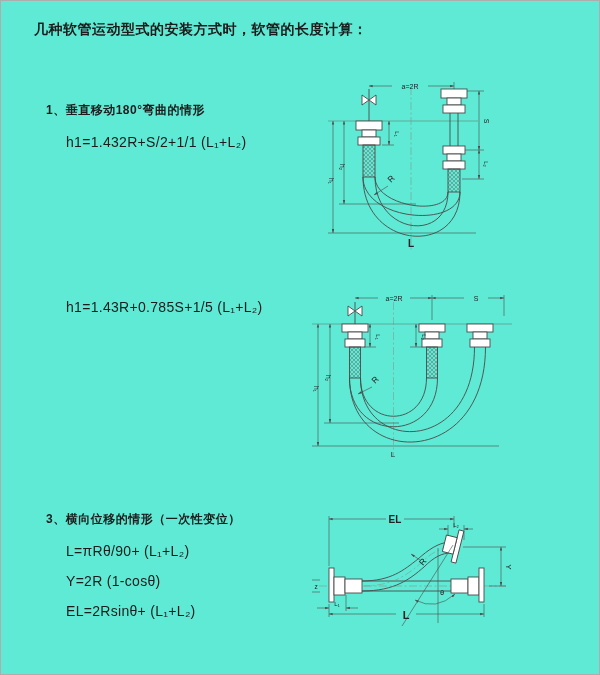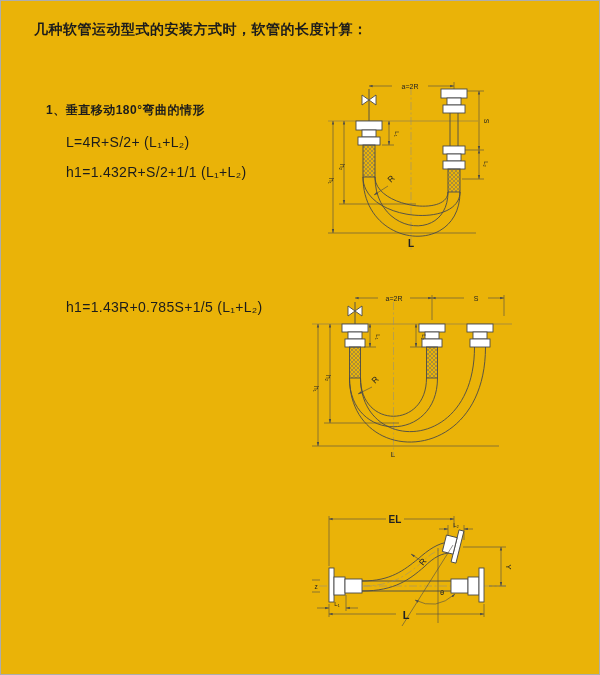--- a/index.html
+++ b/index.html
@@ -1,16 +1,16 @@
 <!DOCTYPE html>
 <html><head>
 <meta charset="utf-8">
 <style>
   html,body{margin:0;padding:0;background:#e8e8e8;}
-  .page{position:relative;width:600px;height:675px;background:#eab308;
+  .page{position:relative;width:600px;height:675px;background:#5eead4;
         border:1px solid #adadad;box-sizing:border-box;overflow:hidden;
         font-family:"Liberation Sans","DejaVu Sans",sans-serif;color:#1c1c1c;}
   .title{position:absolute;left:33px;top:20px;font-size:14px;font-weight:700;letter-spacing:.5px;}
   .section{position:absolute;left:45px;width:260px;}
   #s1{top:101px}#s2{top:298px}#s3{top:510px}
   .heading{font-size:12px;font-weight:700;margin:0 0 15px 0;letter-spacing:.5px;}
   .formula{font-size:14px;margin:0 0 13px 20px;letter-spacing:.3px;line-height:17px;}
   svg text{font-family:"Liberation Sans","DejaVu Sans",sans-serif;fill:#222;}
   .d{position:absolute;}
   #d1{left:315px;top:70px;}
@@ -39,28 +39,33 @@
         <path d="M6.5,0 L0.5,2 L6.5,4 z" fill="#4a4a4a"></path>
       </marker>
       <pattern id="hatch" patternUnits="userSpaceOnUse" width="4" height="4">
         <path d="M0,4 L4,0 M0,0 L4,4" stroke="#6a6a6a" stroke-width="0.5"></path>
       </pattern>
     </defs>
   </svg>
 
   <div class="section" id="s1">
     <p class="heading">1、垂直移动180°弯曲的情形</p>
-    <p class="formula">L=4R+S/2+ (L₁+L₂)</p>
     <p class="formula">h1=1.432R+S/2+1/1 (L₁+L₂)</p>
   </div>
 
   <div class="section" id="s2">
     <p class="formula">h1=1.43R+0.785S+1/5 (L₁+L₂)</p>
   </div>
 
+  <div class="section" id="s3">
+    <p class="heading">3、横向位移的情形（一次性变位）</p>
+    <p class="formula">L=πRθ/90+ (L₁+L₂)</p>
+    <p class="formula">Y=2R (1-cosθ)</p>
+    <p class="formula">EL=2Rsinθ+ (L₁+L₂)</p>
+  </div>
 
   <svg id="d1" class="d" width="270" height="185" viewBox="0 0 270 185">
     <line class="pl" x1="12" y1="50" x2="162" y2="50"></line>
     <line class="cl" x1="95" y1="16" x2="95" y2="180"></line>
 
     <g>
       <line class="ol" x1="53" y1="18" x2="53" y2="50"></line>
       <polygon class="fit" points="46,24 46,34 53,29"></polygon>
       <polygon class="fit" points="60,24 60,34 53,29"></polygon>
     </g>

